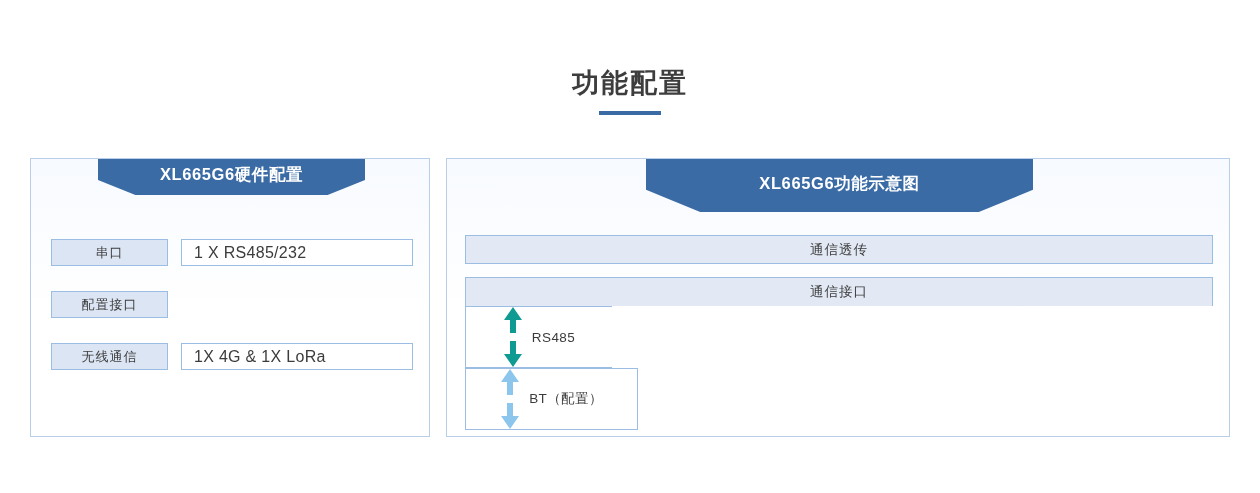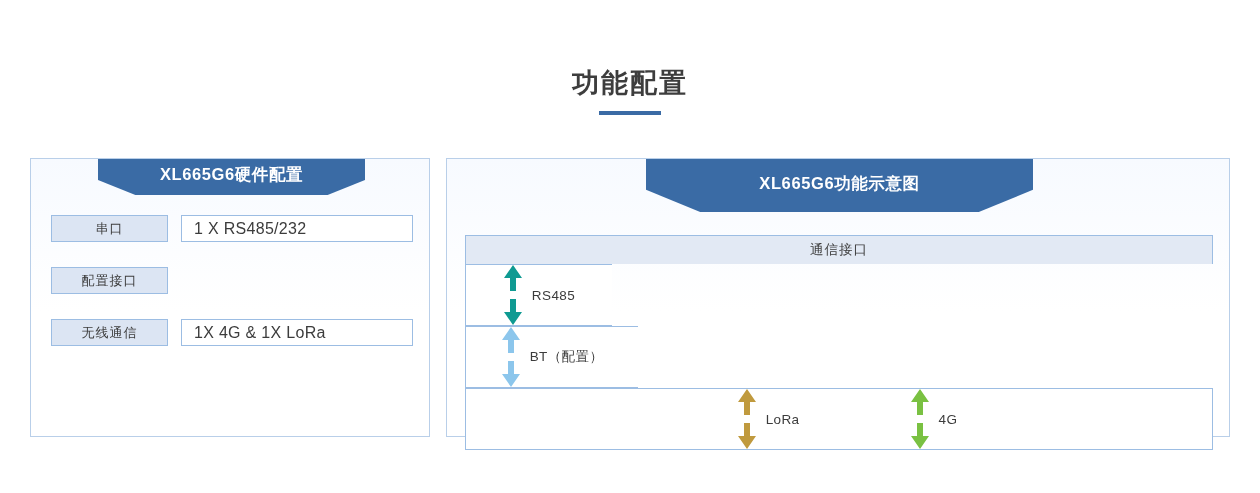--- a/index.html
+++ b/index.html
@@ -85,21 +85,21 @@
     font-weight: bold;
     letter-spacing: 0.6px;
     margin-bottom: 4px;
     white-space: nowrap;
   }
 
   
   .spec-rows {
     position: absolute;
     left: 20px;
-    top: 56px;
+    top: 80px;
     width: 362px;
   }
   .spec-row {
     display: flex;
     align-items: stretch;
     height: 27px;
     margin-bottom: 25px;
   }
   .spec-row:last-child { margin-bottom: 0; }
   .spec-label {
@@ -226,20 +226,21 @@
 </div>
 
 <div class="panel panel-right">
 
   <div class="banner banner-right">
     <span class="banner-text">XL665G6功能示意图</span>
   </div>
 
   <div class="diagram">
 
+    <div class="bar bar-transparent">通信透传</div>
 
     <div class="bar bar-interface">通信接口</div>
 
     <div class="iface-row">
 
       <div class="iface-cell cell-rs485">
         <span>
           <svg class="arrow-icon" width="20" height="60" viewBox="0 0 20 60" aria-hidden="true">
             <polygon points="10,0 19,13 13,13 13,26 7,26 7,13 1,13" fill="#0f9a92"></polygon>
             <polygon points="10,60 19,47 13,47 13,34 7,34 7,47 1,47" fill="#0f9a92"></polygon>
@@ -251,41 +252,16 @@
       <div class="iface-cell cell-bt">
         <span>
           <svg class="arrow-icon" width="20" height="60" viewBox="0 0 20 60" aria-hidden="true">
             <polygon points="10,0 19,13 13,13 13,26 7,26 7,13 1,13" fill="#8cc6ec"></polygon>
             <polygon points="10,60 19,47 13,47 13,34 7,34 7,47 1,47" fill="#8cc6ec"></polygon>
           </svg>
         </span>
         <span class="node-label">BT（配置）</span>
       </div>
 
-      <div class="iface-cell cell-wide">
-        <div class="wide-inner">
-
-          <div class="node">
-            <span>
-              <svg class="arrow-icon" width="20" height="60" viewBox="0 0 20 60" aria-hidden="true">
-                <polygon points="10,0 19,13 13,13 13,26 7,26 7,13 1,13" fill="#c09a3e"></polygon>
-                <polygon points="10,60 19,47 13,47 13,34 7,34 7,47 1,47" fill="#c09a3e"></polygon>
-              </svg>
-            </span>
-            <span class="node-label">LoRa</span>
-          </div>
-
-          <div class="node">
-            <span>
-              <svg class="arrow-icon" width="20" height="60" viewBox="0 0 20 60" aria-hidden="true">
-                <polygon points="10,0 19,13 13,13 13,26 7,26 7,13 1,13" fill="#7ac142"></polygon>
-                <polygon points="10,60 19,47 13,47 13,34 7,34 7,47 1,47" fill="#7ac142"></polygon>
-              </svg>
-            </span>
-            <span class="node-label">4G</span>
-          </div>
-
-        </div>
-      </div>
 
     </div>
   </div>
 </div>
 
 </body></html>

